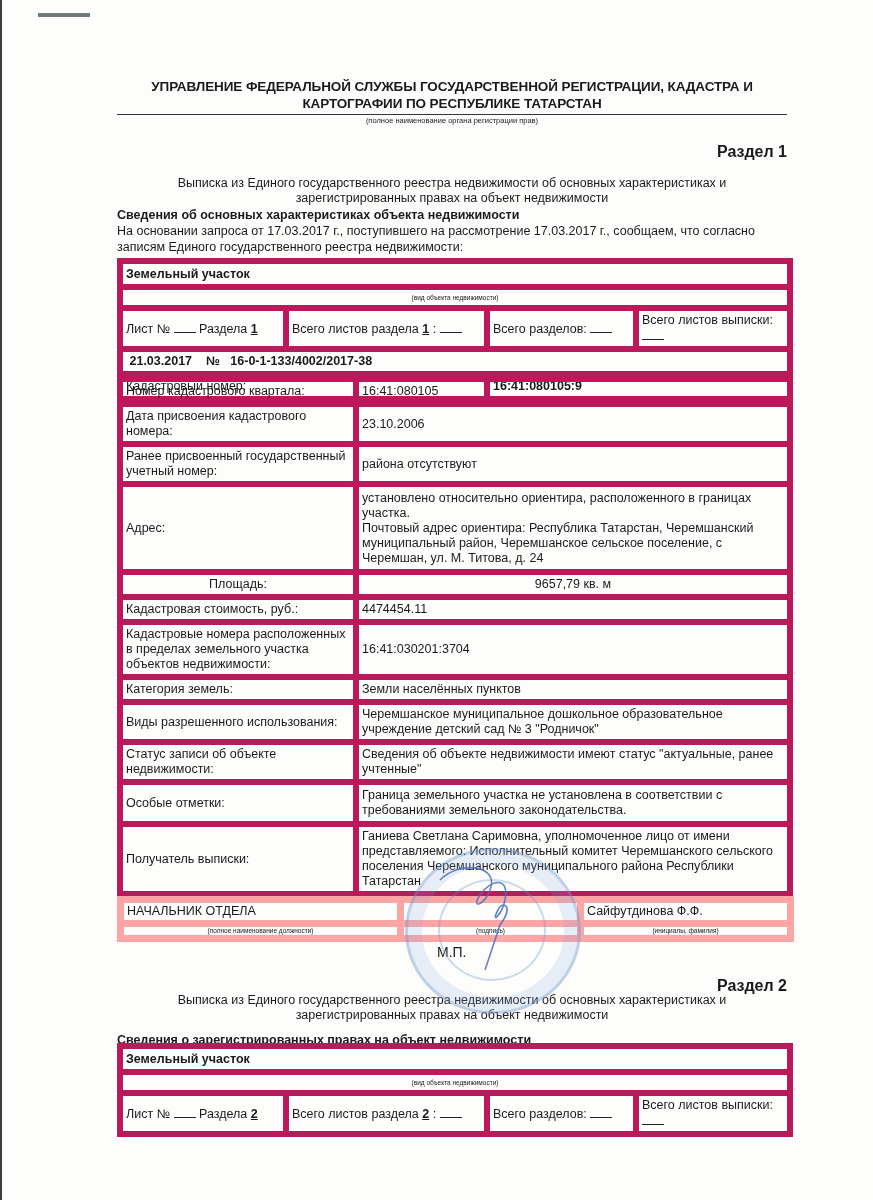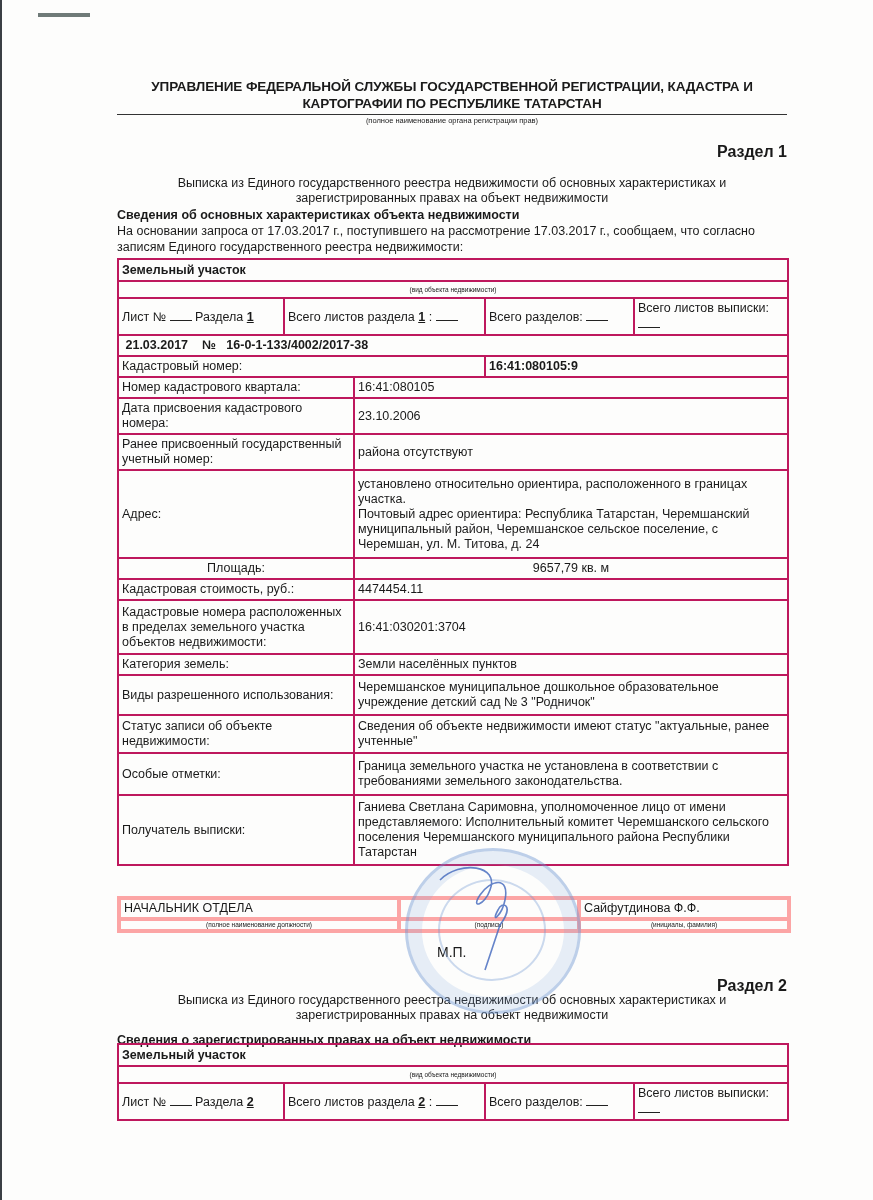--- a/index.html
+++ b/index.html
@@ -14,28 +14,28 @@
   .org-title { position:absolute; left:0; top:78px; width:670px; text-align:center; font-weight:bold; font-size:13.5px; line-height:17px; letter-spacing:-0.1px; }
   .org-underline { position:absolute; left:0; top:114px; width:670px; border-top:1px solid #333; }
   .org-caption { position:absolute; left:0; top:116px; width:670px; text-align:center; font-size:7.5px; }
 
   .section-label { position:absolute; right:0; font-weight:bold; font-size:16px; }
   .extract-title { position:absolute; left:0; width:670px; text-align:center; font-size:12.5px; line-height:15px; }
   .extract-subtitle { position:absolute; left:0; width:670px; text-align:left; font-weight:bold; font-size:12.5px; }
   .intro { position:absolute; left:0; top:223px; width:675px; font-size:12.5px; line-height:16px; }
 
   table.form { position:absolute; left:0; width:670px; border-collapse:collapse; table-layout:fixed; font-size:12.5px; }
-  table.form td { border:2px solid #be185d; padding:2px 3px; vertical-align:middle; line-height:15px; }
+  table.form td { border:6px solid #be185d; padding:2px 3px; vertical-align:middle; line-height:15px; }
   .bold { font-weight:bold; }
   .tiny { font-size:6.5px; text-align:center; padding:0 !important; height:9px; line-height:8px; }
   .u { text-decoration:underline; font-weight:bold; }
   .blank { display:inline-block; width:22px; border-bottom:1px solid #222; height:11px; vertical-align:baseline; }
 
   table.sig { position:absolute; left:0; top:896px; width:670px; border-collapse:collapse; table-layout:fixed; font-size:12.5px; }
-  table.sig td { border:4px solid #fca5a5; padding:1px 3px; line-height:15px; }
+  table.sig td { border:7px solid #fca5a5; padding:1px 3px; line-height:15px; }
   table.sig td.cap { font-size:6.5px; text-align:center; line-height:8px; padding:0; }
 
   .mp { position:absolute; left:320px; top:944px; font-size:14px; }
   .stamp { position:absolute; left:405px; top:848px; width:170px; height:160px; border-radius:50%;
            border:3px solid rgba(110,150,210,0.45); box-shadow: inset 0 0 0 14px rgba(130,165,220,0.18); }
   .stamp-inner { position:absolute; left:30px; top:28px; width:104px; height:98px; border-radius:50%; border:2px solid rgba(110,150,210,0.35); }
   .signature { position:absolute; left:430px; top:855px; width:110px; height:120px; }
 </style>
 </head>
 <body>

